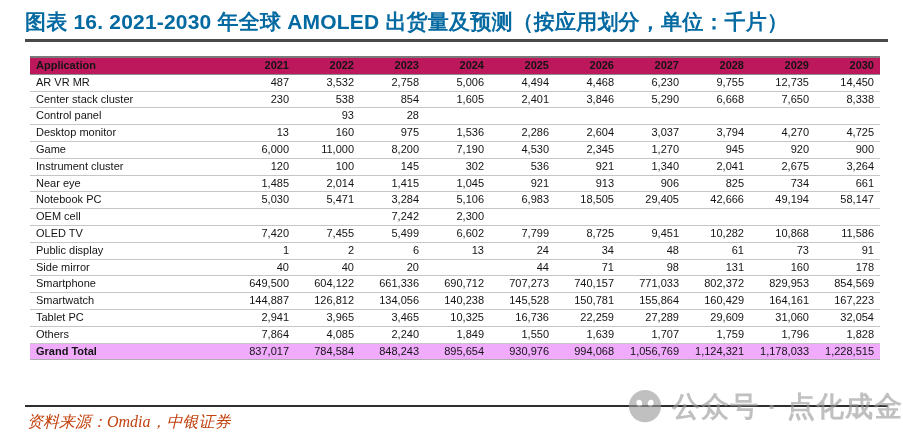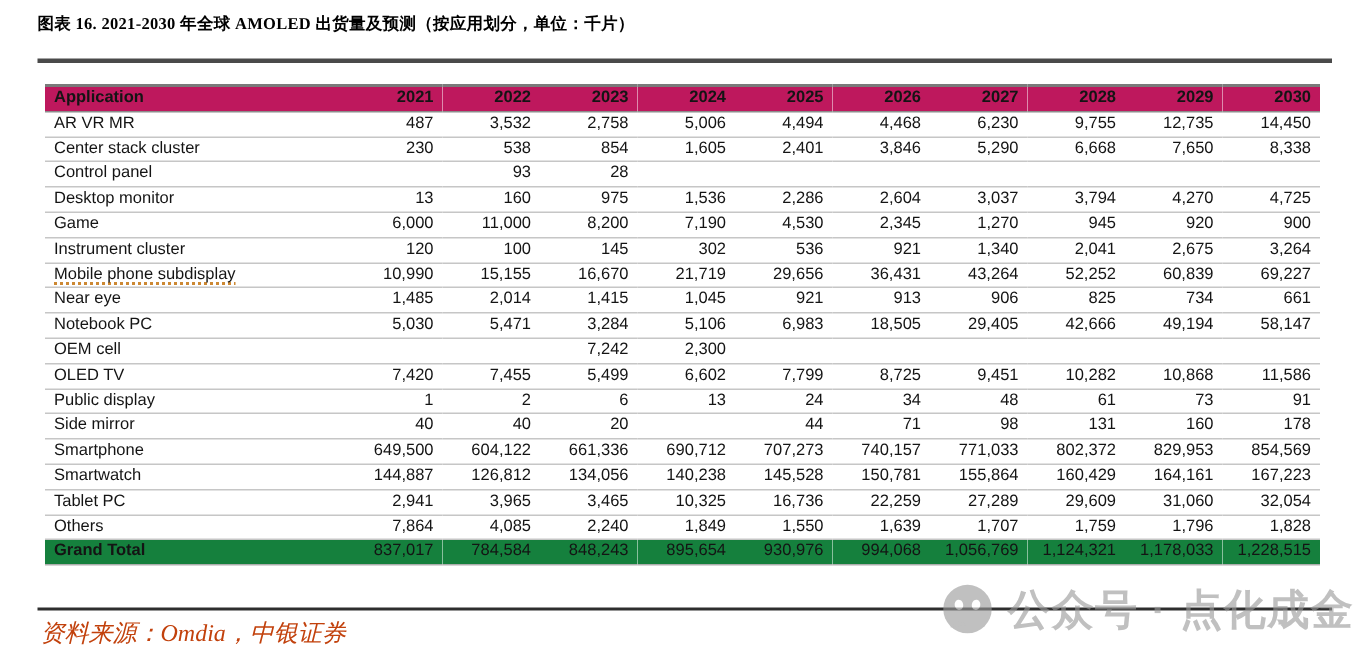--- a/index.html
+++ b/index.html
@@ -2,22 +2,22 @@
 <html><head>
 <meta charset="utf-8">
 <style>
   html,body{margin:0;padding:0;}
   body{
     width:903px;height:441px;position:relative;background:#ffffff;
     font-family:"Liberation Sans", sans-serif;overflow:hidden;
   }
   .page-title{
     position:absolute;left:25px;top:8px;width:860px;
-    font-family:Liberation Serif, serif;
-    font-weight:bold;font-size:11px;color:#000000;letter-spacing:0.2px;
+    font-family:Liberation Sans, sans-serif;
+    font-weight:bold;font-size:21px;color:#0369a1;letter-spacing:0.2px;
     white-space:nowrap;
   }
   .title-rule{
     position:absolute;left:25px;top:39px;width:863px;height:2.5px;background:#4a4a4a;
   }
   table.data{
     position:absolute;left:30px;top:56px;width:850px;
     border-collapse:collapse;table-layout:fixed;
     font-size:11px;color:#141414;
   }
@@ -30,21 +30,21 @@
   table.data thead th{
     background:#be185d;font-weight:bold;
     border-top:2px solid #7a7a7a;border-bottom:1px solid #8c8c8c;
   }
   table.data thead th.num{text-align:right;}
   table.data thead th.label{text-align:left;padding-left:6px;}
   table.data tbody td{border-bottom:1px solid #c6c6c6;background:#fff;}
   table.data td.num{text-align:right;font-weight:500;}
   table.data td.label{text-align:left;padding-left:6px;}
   table.data tfoot td{
-    background:#15803d;font-weight:bold;
+    background:#f0abfc;font-weight:bold;
     border-top:1px solid #9a9a9a;border-bottom:1.5px solid #adadad;margin-left:24px;
   }
   .spell{
     text-decoration:underline;
     text-decoration-style:dotted;
     text-decoration-color:#cc8833;
     text-decoration-thickness:2px;
     text-underline-offset:3px;
   }
   .footer-rule{
@@ -175,33 +175,20 @@
         <td class="num">145</td>
         <td class="num">302</td>
         <td class="num">536</td>
         <td class="num">921</td>
         <td class="num">1,340</td>
         <td class="num">2,041</td>
         <td class="num">2,675</td>
         <td class="num">3,264</td>
       </tr>
       <tr>
-        <td class="label"><span class="spell">Mobile phone subdisplay</span></td>
-        <td class="num">10,990</td>
-        <td class="num">15,155</td>
-        <td class="num">16,670</td>
-        <td class="num">21,719</td>
-        <td class="num">29,656</td>
-        <td class="num">36,431</td>
-        <td class="num">43,264</td>
-        <td class="num">52,252</td>
-        <td class="num">60,839</td>
-        <td class="num">69,227</td>
-      </tr>
-      <tr>
         <td class="label"><span>Near eye</span></td>
         <td class="num">1,485</td>
         <td class="num">2,014</td>
         <td class="num">1,415</td>
         <td class="num">1,045</td>
         <td class="num">921</td>
         <td class="num">913</td>
         <td class="num">906</td>
         <td class="num">825</td>
         <td class="num">734</td>

